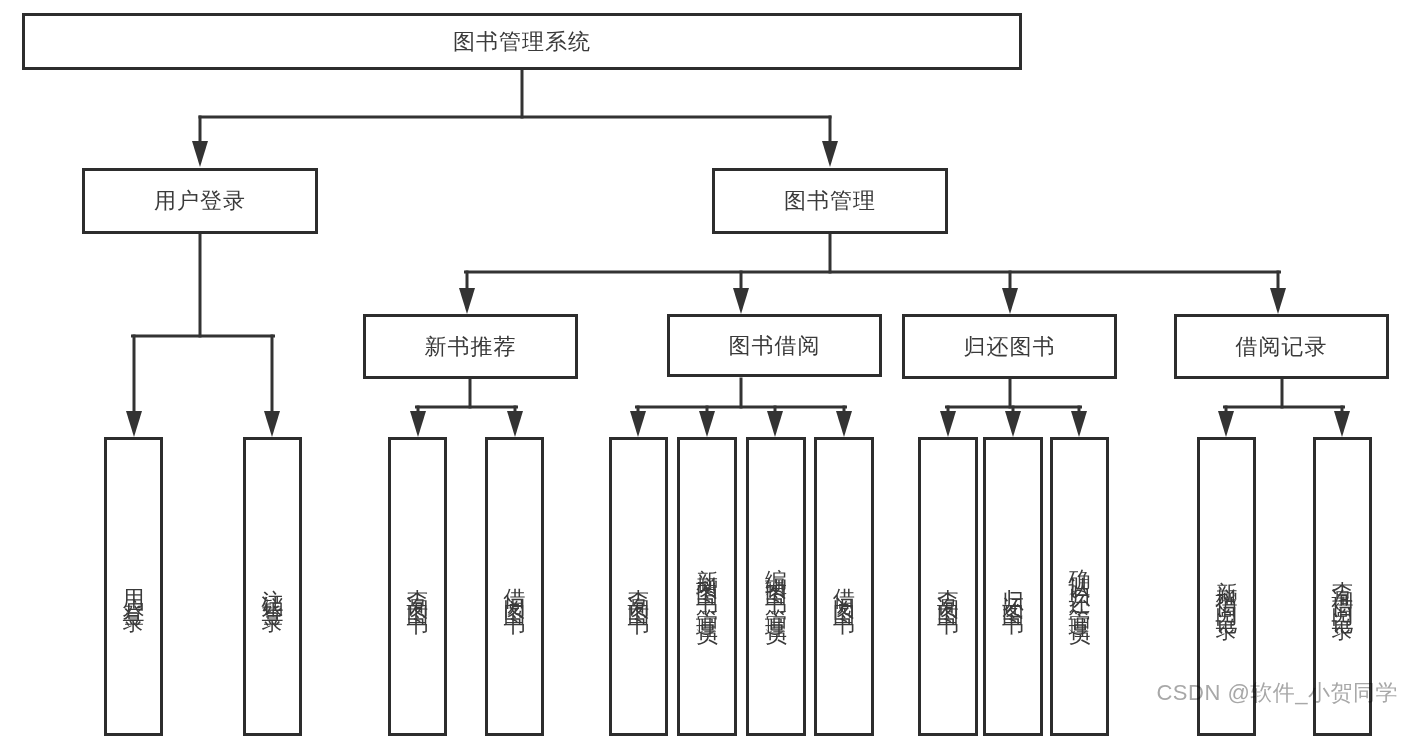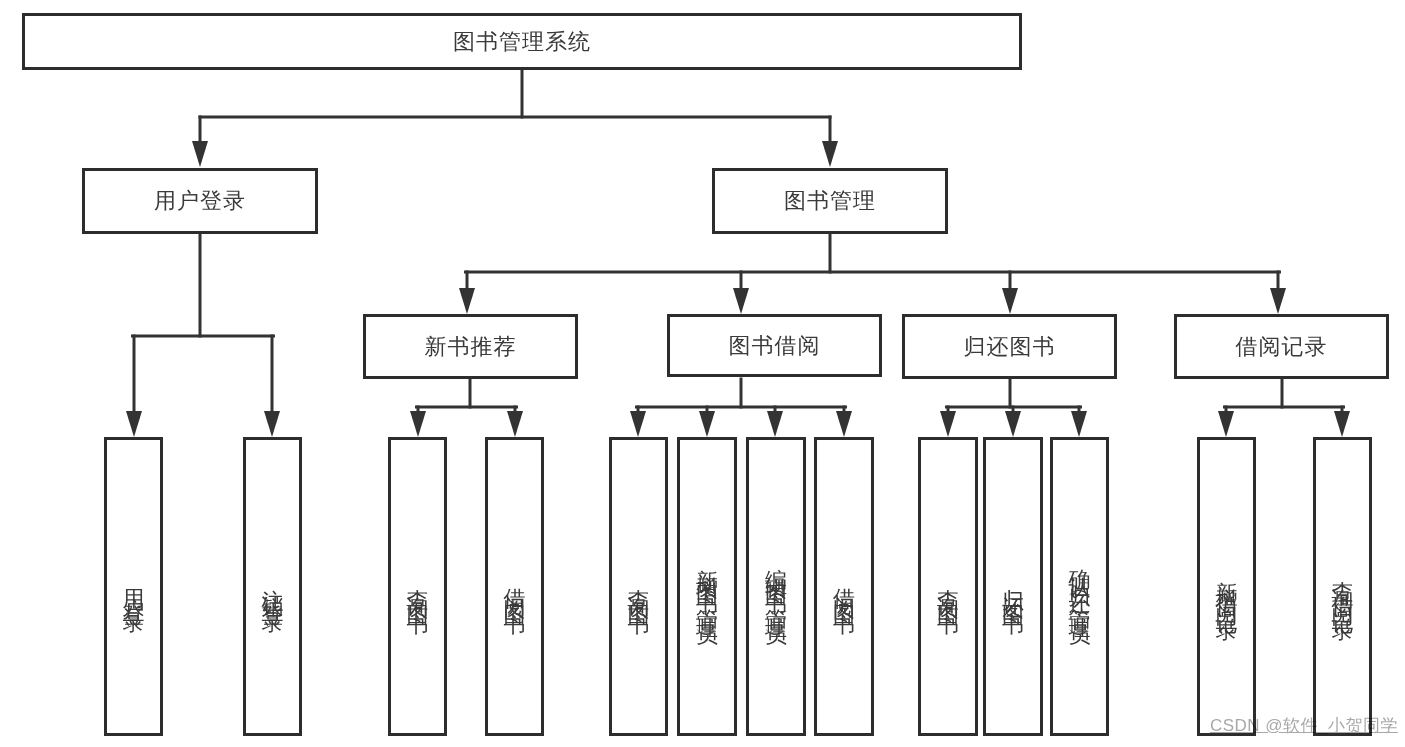--- a/index.html
+++ b/index.html
@@ -18,24 +18,24 @@
     position:absolute; background:#ffffff;
     border:3px solid var(--border,#2d2d2d);
     display:flex; align-items:center; justify-content:center;
   }
   .box.h span { font-size:22px; letter-spacing:1px; white-space:nowrap; }
   .box.v span {
     writing-mode:vertical-rl; text-orientation:mixed;
     font-size:22px; letter-spacing:8px; line-height:1; white-space:nowrap;
   }
   .watermark {
-    position:absolute; top:714px; right:7px;
-    font-size:17px; letter-spacing:0.5px;
+    position:absolute; top:678px; right:7px;
+    font-size:22px; letter-spacing:0.5px;
     color:var(--watermark,#a8a8a8);
-    mix-blend-mode:multiply; z-index:5; white-space:nowrap;text-decoration:underline;
+    mix-blend-mode:multiply; z-index:5; white-space:nowrap;
   }
 </style>
 </head>
 <body>
 
 <div class="stage">
 
   <svg class="wires" viewBox="0 0 1405 747" aria-hidden="true">
 
     <path d="M522,70 V117"></path>

